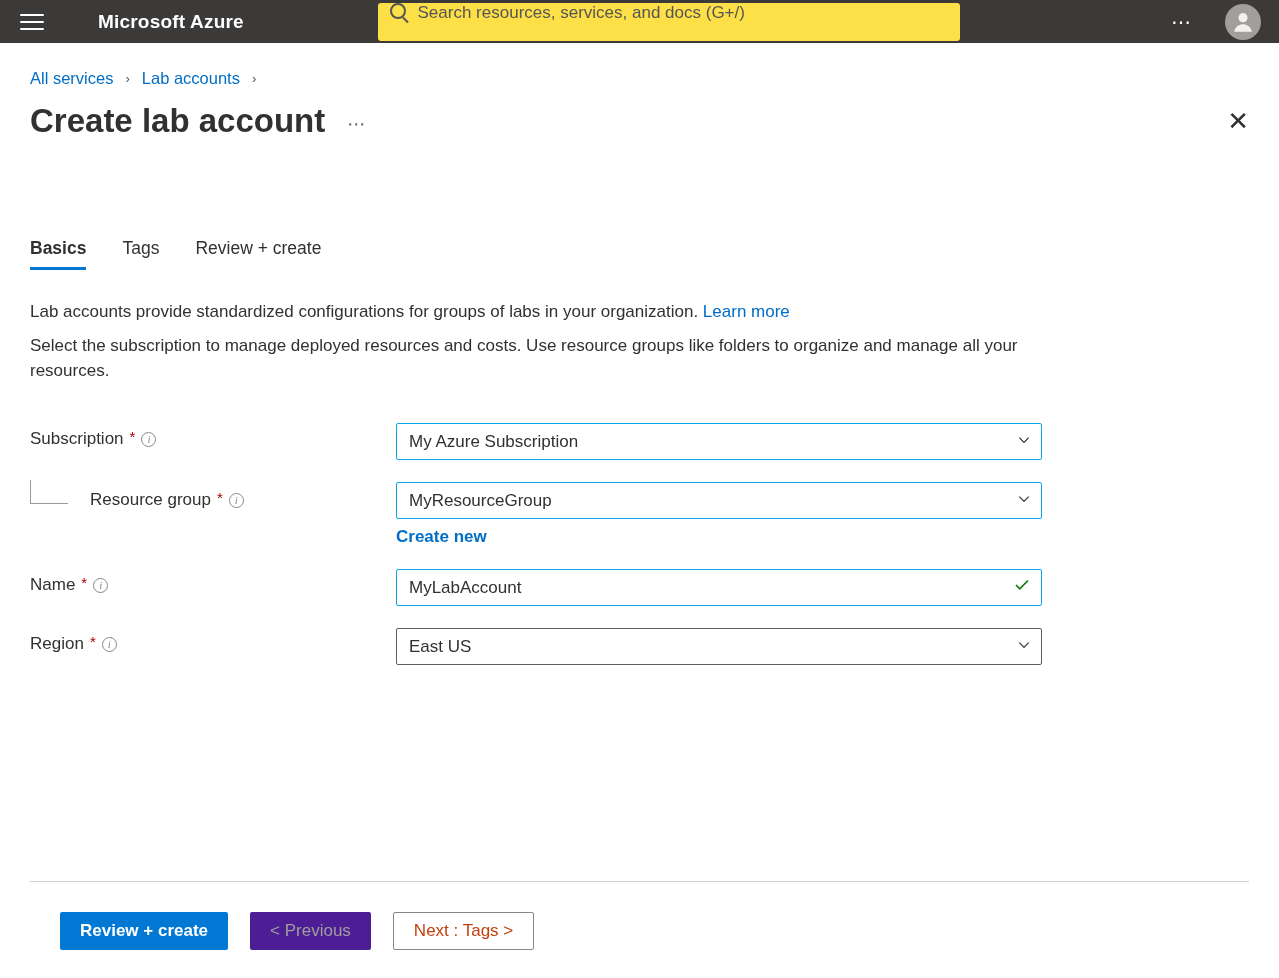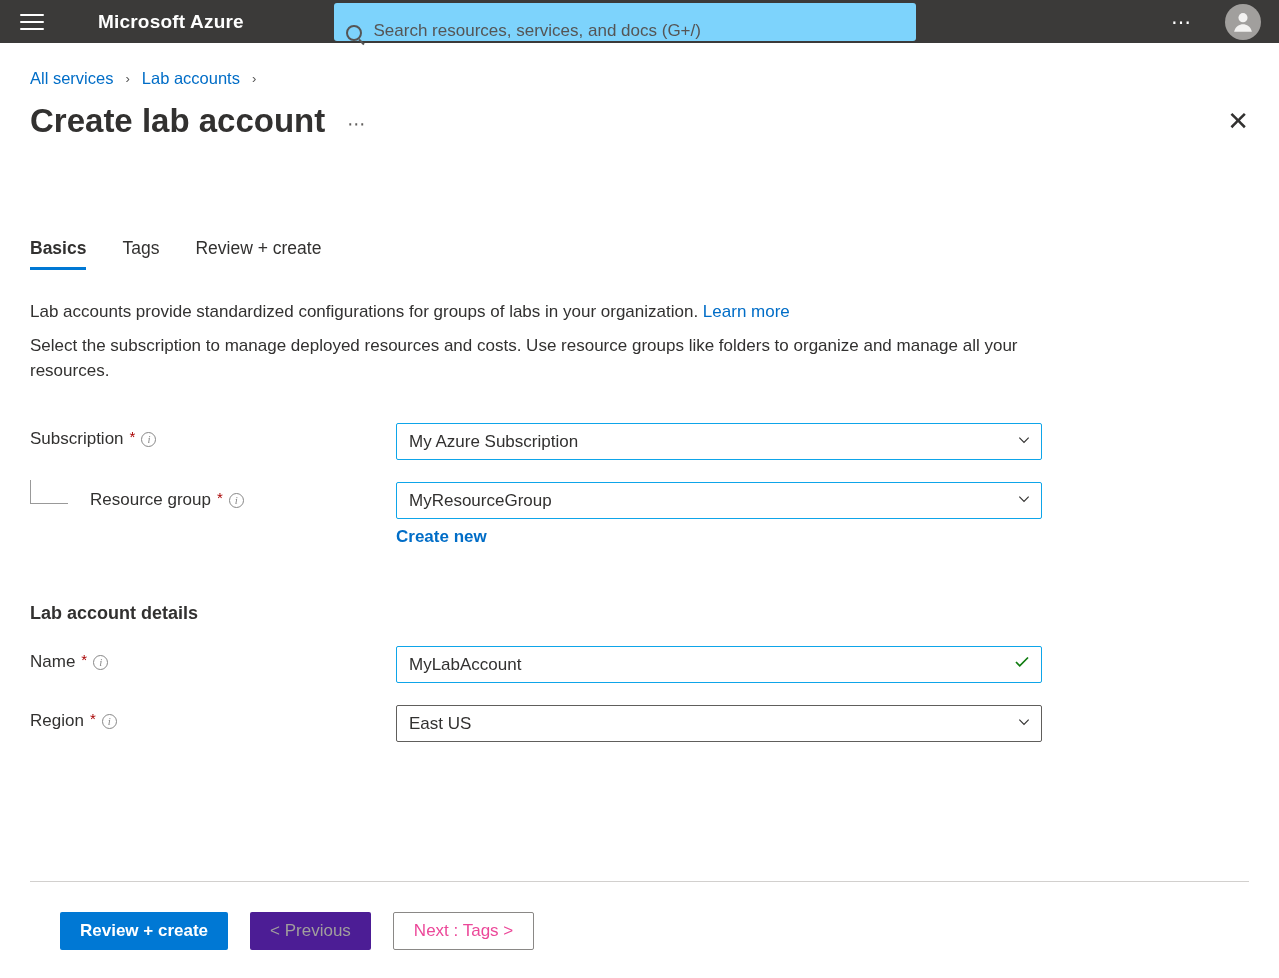--- a/index.html
+++ b/index.html
@@ -2,21 +2,21 @@
 <html><head>
   <meta charset="utf-8">
   <style>
     * { box-sizing: border-box; margin: 0; padding: 0; }
     body { font-family: "Segoe UI", Arial, sans-serif; color: #323130; background: #fff; width: 1279px; height: 978px; overflow: hidden; display: flex; flex-direction: column; }
     .topbar { background: #3b3a39; height: 43px; display: flex; align-items: center; padding: 0 18px 0 14px; gap: 14px; }
     .hamburger { width: 36px; height: 36px; display: flex; flex-direction: column; justify-content: center; gap: 5px; cursor: pointer; padding: 6px; }
     .hamburger span { height: 2px; background: #fff; border-radius: 1px; }
     .brand { color: #fff; font-weight: 600; font-size: 19px; letter-spacing: 0.2px; margin-left: 34px; }
     .searchwrap { flex: 0 0 auto; margin-left: 76px; }
-    .searchbox { background: #7dd3fc; height: 38px; border-radius: 3px; display: flex; align-items: flex-end; padding: 0 12px; width: 582px; }
+    .searchbox { background: #fde047; height: 38px; border-radius: 3px; display: flex; align-items: flex-start; padding: 0 12px; width: 582px; margin-left: 44px; }
     .searchbox input { border: none; background: transparent; font-size: 17px; color: #555; width: 100%; outline: none; padding-left: 12px; }
     .searchbox input::placeholder { color: #555; }
     .search-icon { width: 16px; height: 16px; border: 2px solid #555; border-radius: 50%; position: relative; }
     .search-icon::after { content: ''; position: absolute; width: 7px; height: 2px; background: #555; bottom: -4px; right: -5px; transform: rotate(45deg); }
     .topbar-spacer { flex: 1; }
     .kebab { color: #fff; font-size: 20px; letter-spacing: 2px; margin-right: 18px; cursor: pointer; }
     .avatar { width: 36px; height: 36px; border-radius: 50%; background: #a19f9d; display: flex; align-items: center; justify-content: center; }
     .avatar svg { width: 26px; height: 26px; fill: #f3f2f1; }
     .content { flex: 1; padding: 26px 30px 0 30px; display: flex; flex-direction: column; position: relative; overflow: hidden; }
     .breadcrumbs { font-size: 16.5px; display: flex; align-items: center; gap: 12px; }
@@ -44,21 +44,21 @@
     .faux-select.gray { border-color: #605e5c; }
     .chev-down { margin-left: auto; }
     .chev-down svg { width: 14px; height: 14px; }
     .check-icon { margin-left: auto; }
     .check-icon svg { width: 18px; height: 18px; }
     .sublink { color: #006dc7; font-size: 17px; margin-top: 8px; display: inline-block; cursor: pointer; font-weight: bold; }
     .footer { border-top: 1px solid #d2d0ce; padding: 30px 30px 28px 30px; display: flex; gap: 22px; margin-top: auto; }
     .btn { height: 38px; padding: 0 20px; font-size: 17px; border-radius: 2px; cursor: pointer; display: inline-flex; align-items: center; justify-content: center; }
     .btn-primary { background: #0078d4; color: #fff; border: none; font-weight: 600; }
     .btn-disabled { background: #4c1d95; color: #a19f9d; border: none; cursor: default; }
-    .btn-secondary { background: #fff; border: 1px solid #8a8886; color: #ec4899; }
+    .btn-secondary { background: #fff; border: 1px solid #8a8886; color: #c2410c; }
   </style>
 </head>
 <body>
 
 <div class="topbar">
   <div class="hamburger">
       <span></span>
       <span></span>
       <span></span>
     </div>
@@ -132,21 +132,20 @@
       <div class="faux-select">
         <span>MyResourceGroup</span>
         <span class="chev-down"><svg viewBox="0 0 24 24">
               <path d="M4 8l8 8 8-8" fill="none" stroke="#323130" stroke-width="2"></path>
             </svg></span>
       </div>
       <a class="sublink">Create new</a>
     </div>
   </div>
 
-  <div class="section-h" style="margin-top:56px">Lab account details</div>
 
   <div class="form-row" style="margin-top:22px">
     <div class="label-col">
       <span>Name</span>
       <span class="req">*</span>
       <span class="info-icon">i</span>
     </div>
     <div class="field-col">
       <div class="faux-input">
         <span>MyLabAccount</span>

